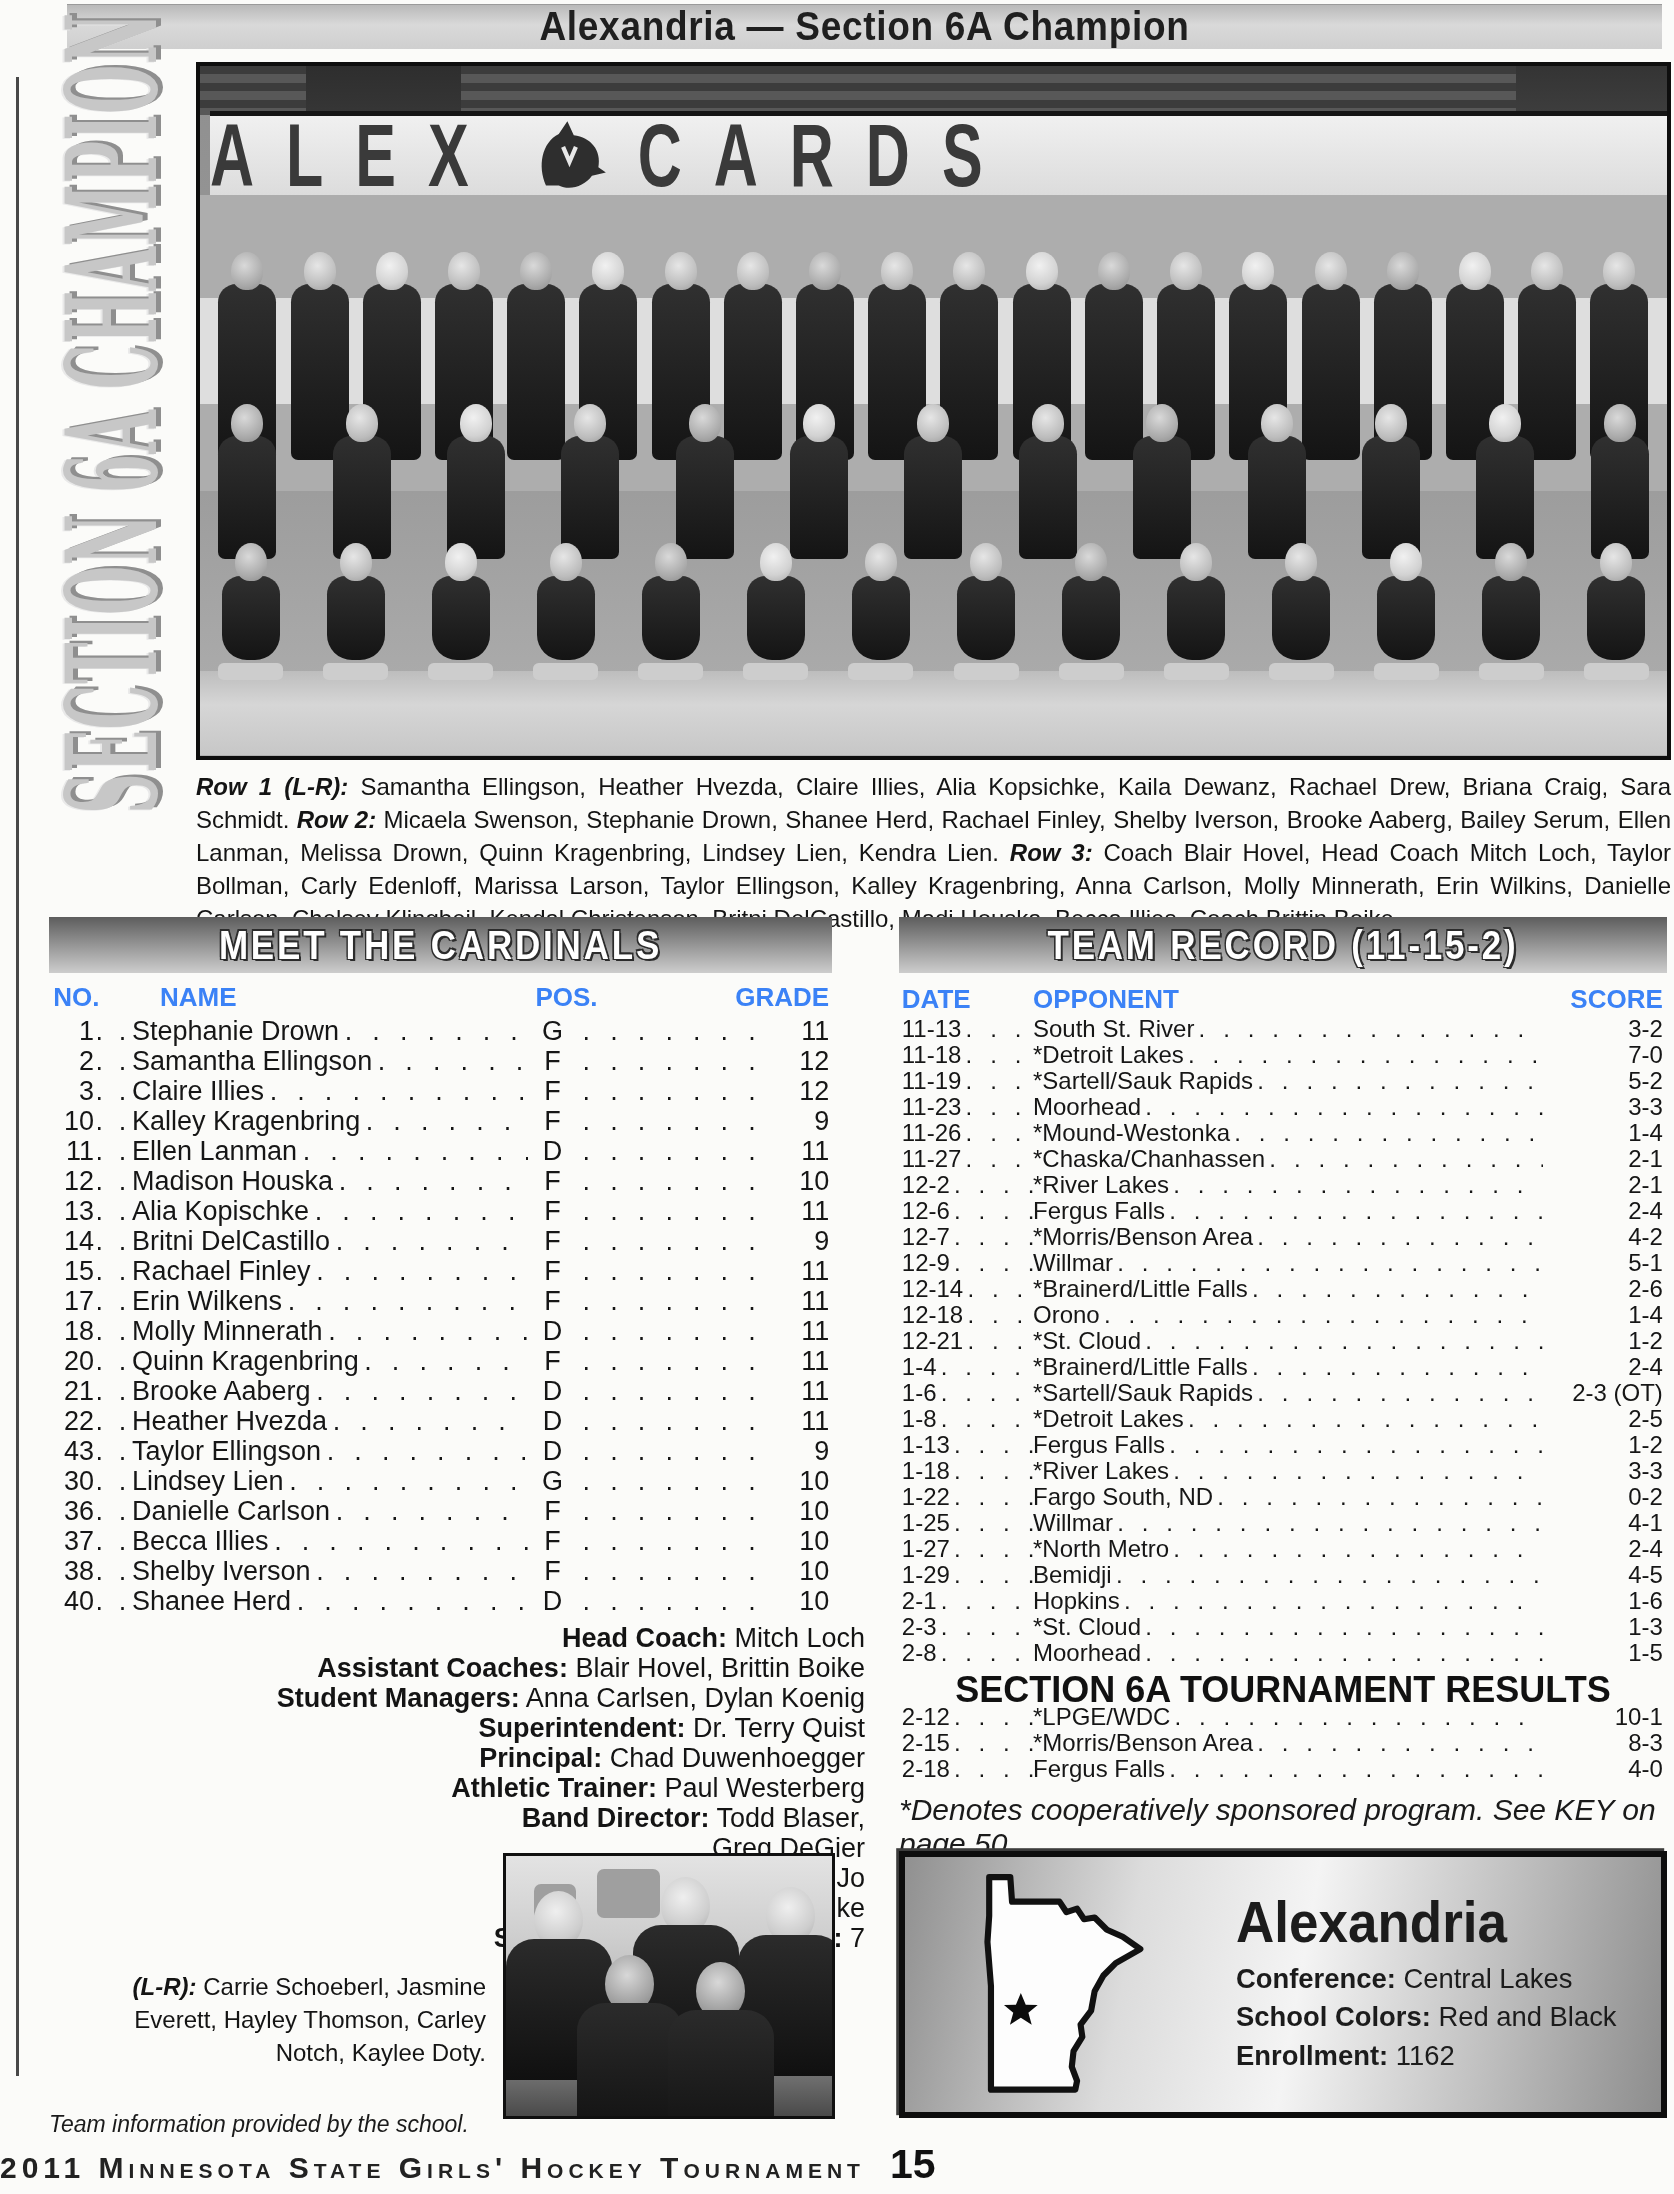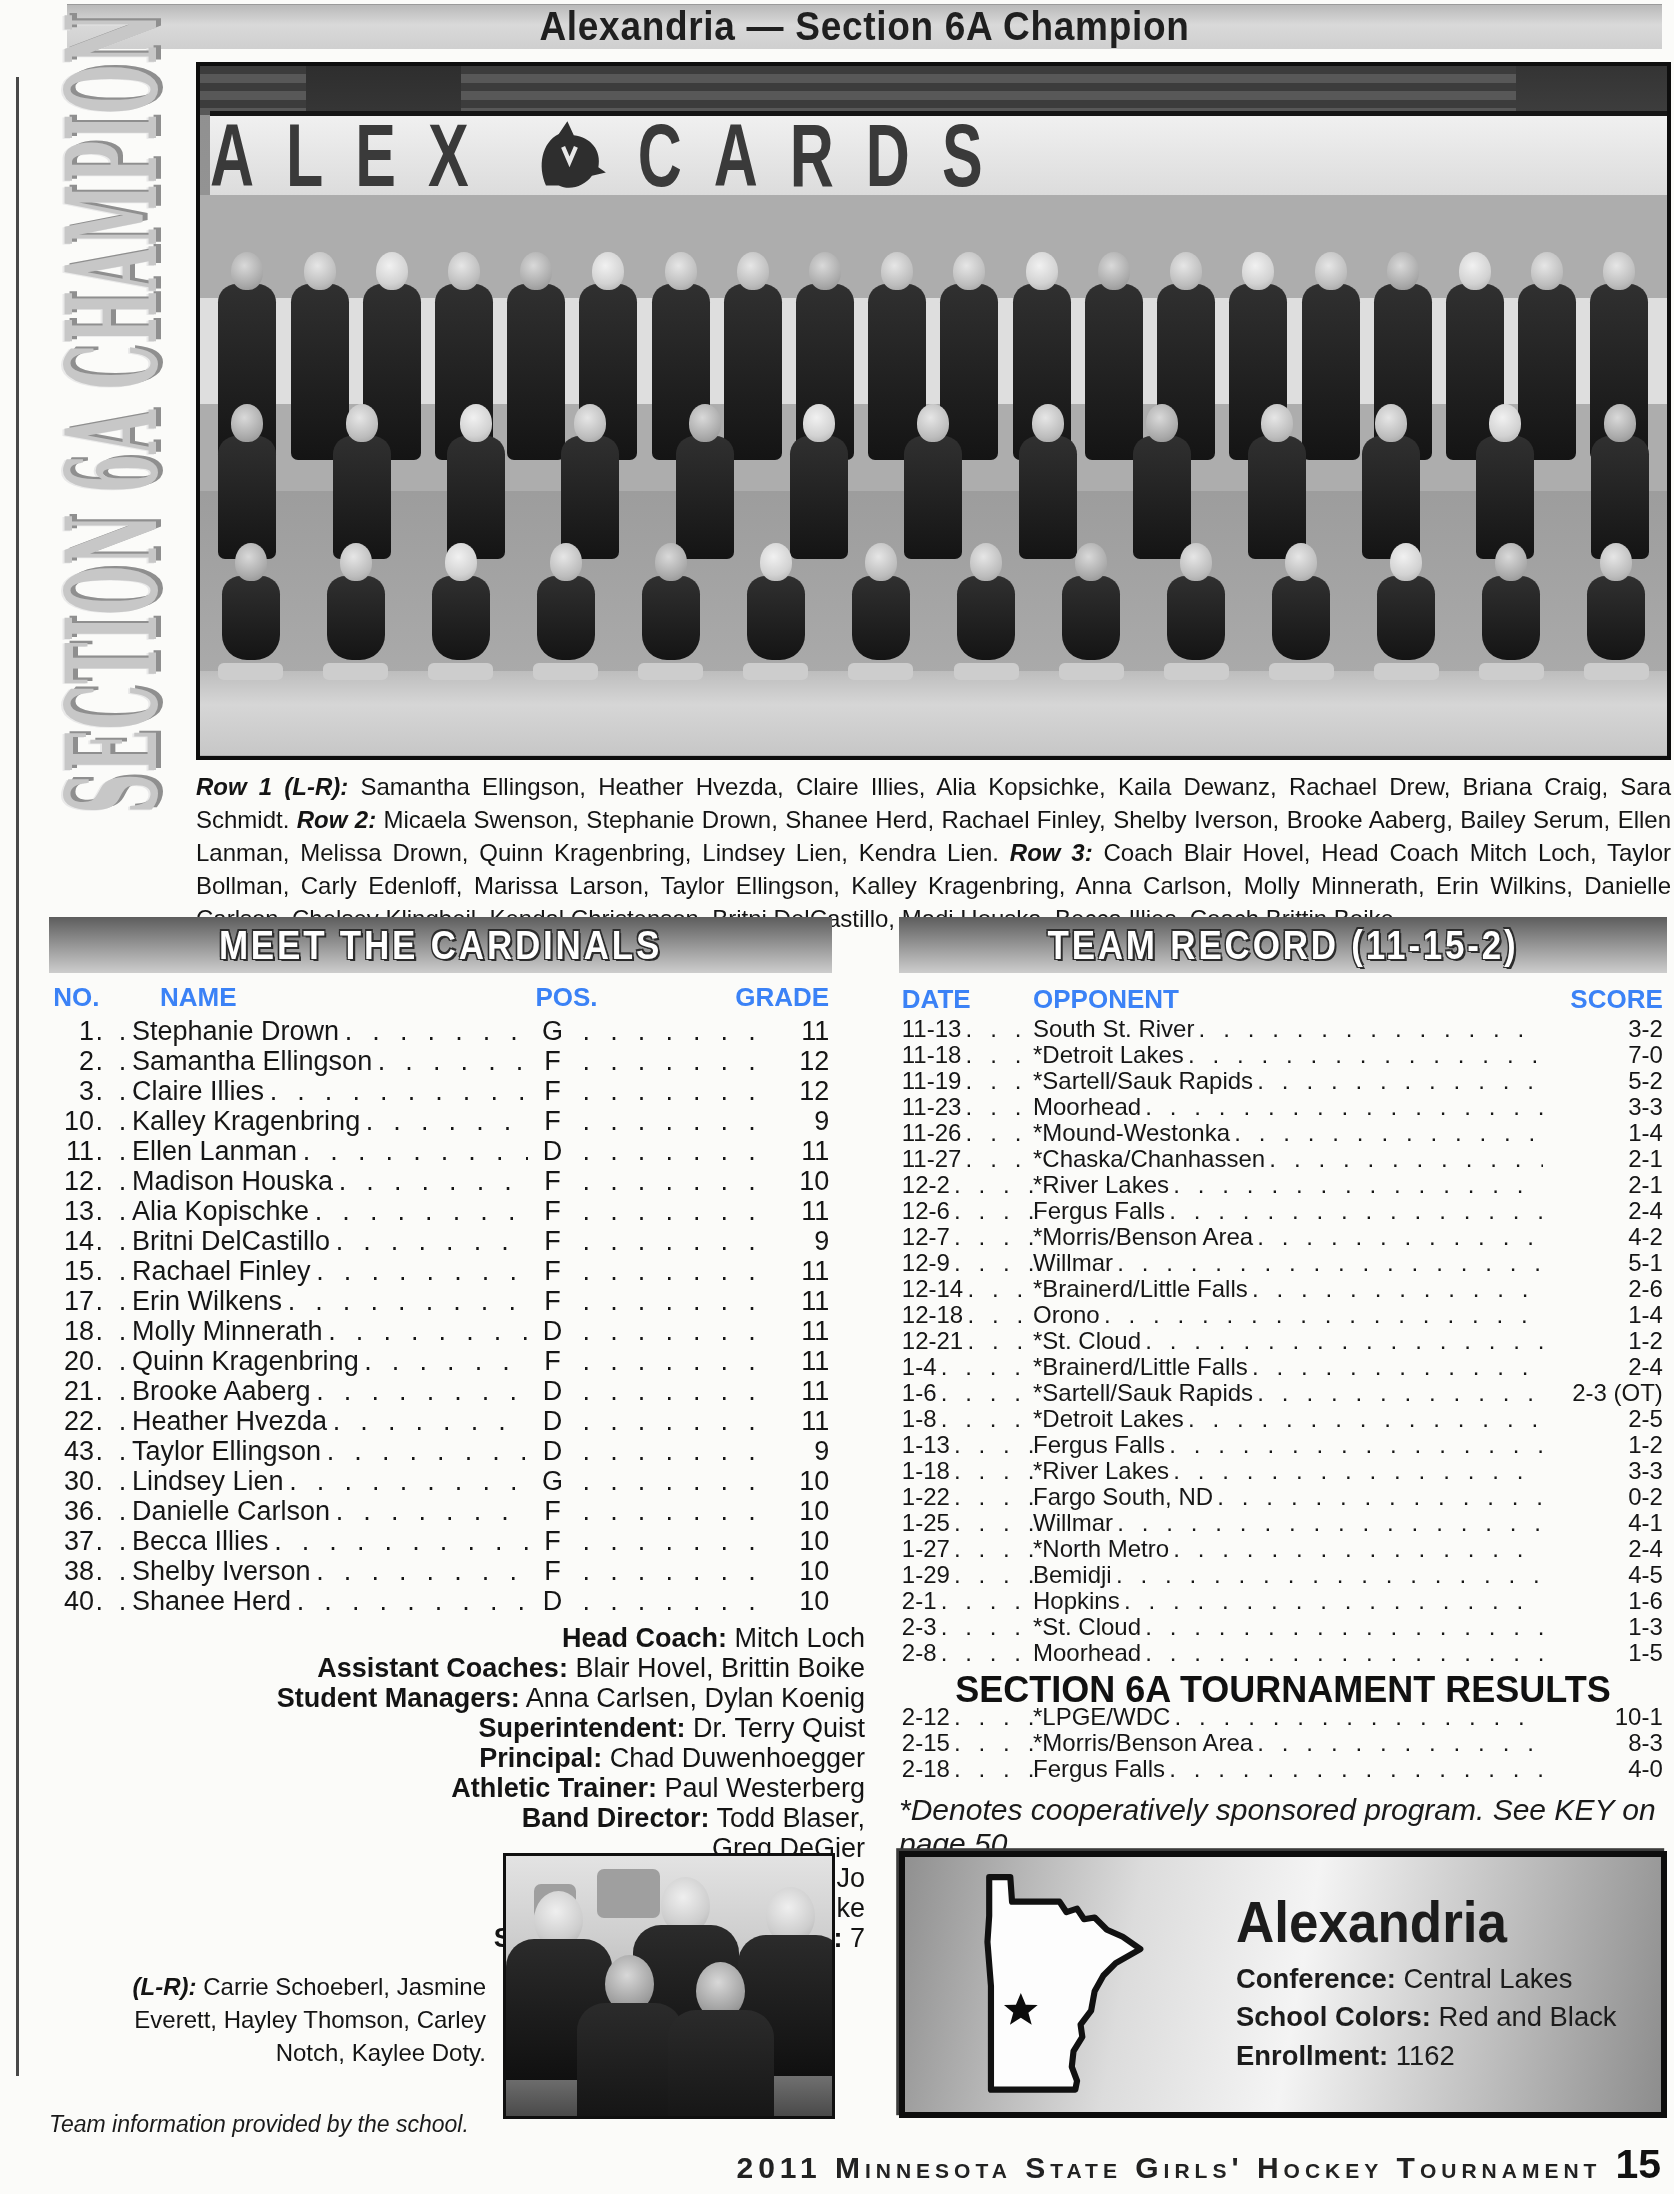--- a/index.html
+++ b/index.html
@@ -117,21 +117,21 @@
   .school-box{left:899px;top:1851px;width:768px;height:267px;box-sizing:border-box;
     border:6.3px solid #0d0d0d;box-shadow:-2.8px -2.8px 0 #3c3c3c;
     background:linear-gradient(100deg,#909090 0%,#dcdcdc 30%,#f4f4f4 52%,#bdbdbd 78%,#8d8d8d 100%);}
   .mn-map{position:absolute;left:10px;top:5.6px;width:296px;height:246px;}
   .school-name{position:absolute;left:331px;top:34px;font-size:53px;font-weight:bold;color:#1c1c1c;transform:scaleY(1.1);}
   .fact{position:absolute;left:331px;font-size:27.4px;color:#1c1c1c;white-space:nowrap;}
   .fact b{font-weight:bold;}
   .fact-0{top:106px;} .fact-1{top:144px;} .fact-2{top:183px;}
 
   
-  .footer{left:0;top:2141px;width:1661px;display:flex;justify-content:flex-end;align-items:baseline;gap:14px;}
+  .footer{left:0;top:2141px;width:1661px;display:flex;justify-content:flex-start;align-items:baseline;gap:25px;}
   .footer-text{font-size:30px;font-weight:600;letter-spacing:5px;color:#222;font-variant:small-caps;}
   .footer-page{font-size:41px;font-weight:bold;color:#111;}
 </style>
 </head>
 <body>
 
 <div id="page">
 
   <div class="abs scan-edge"></div>
 

